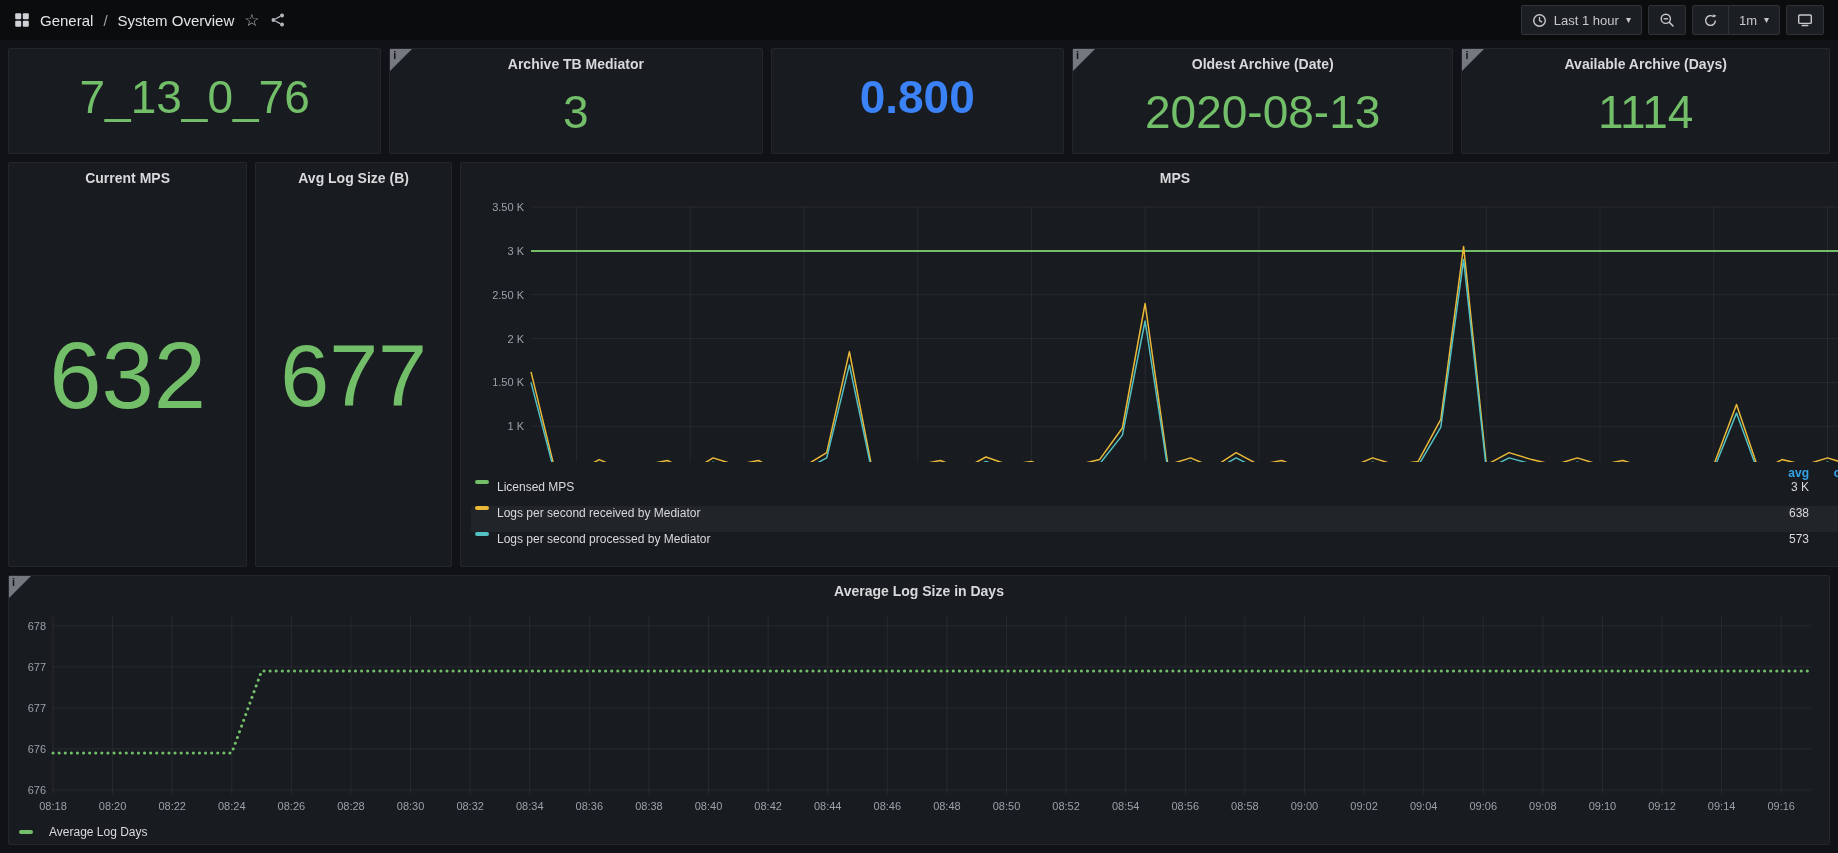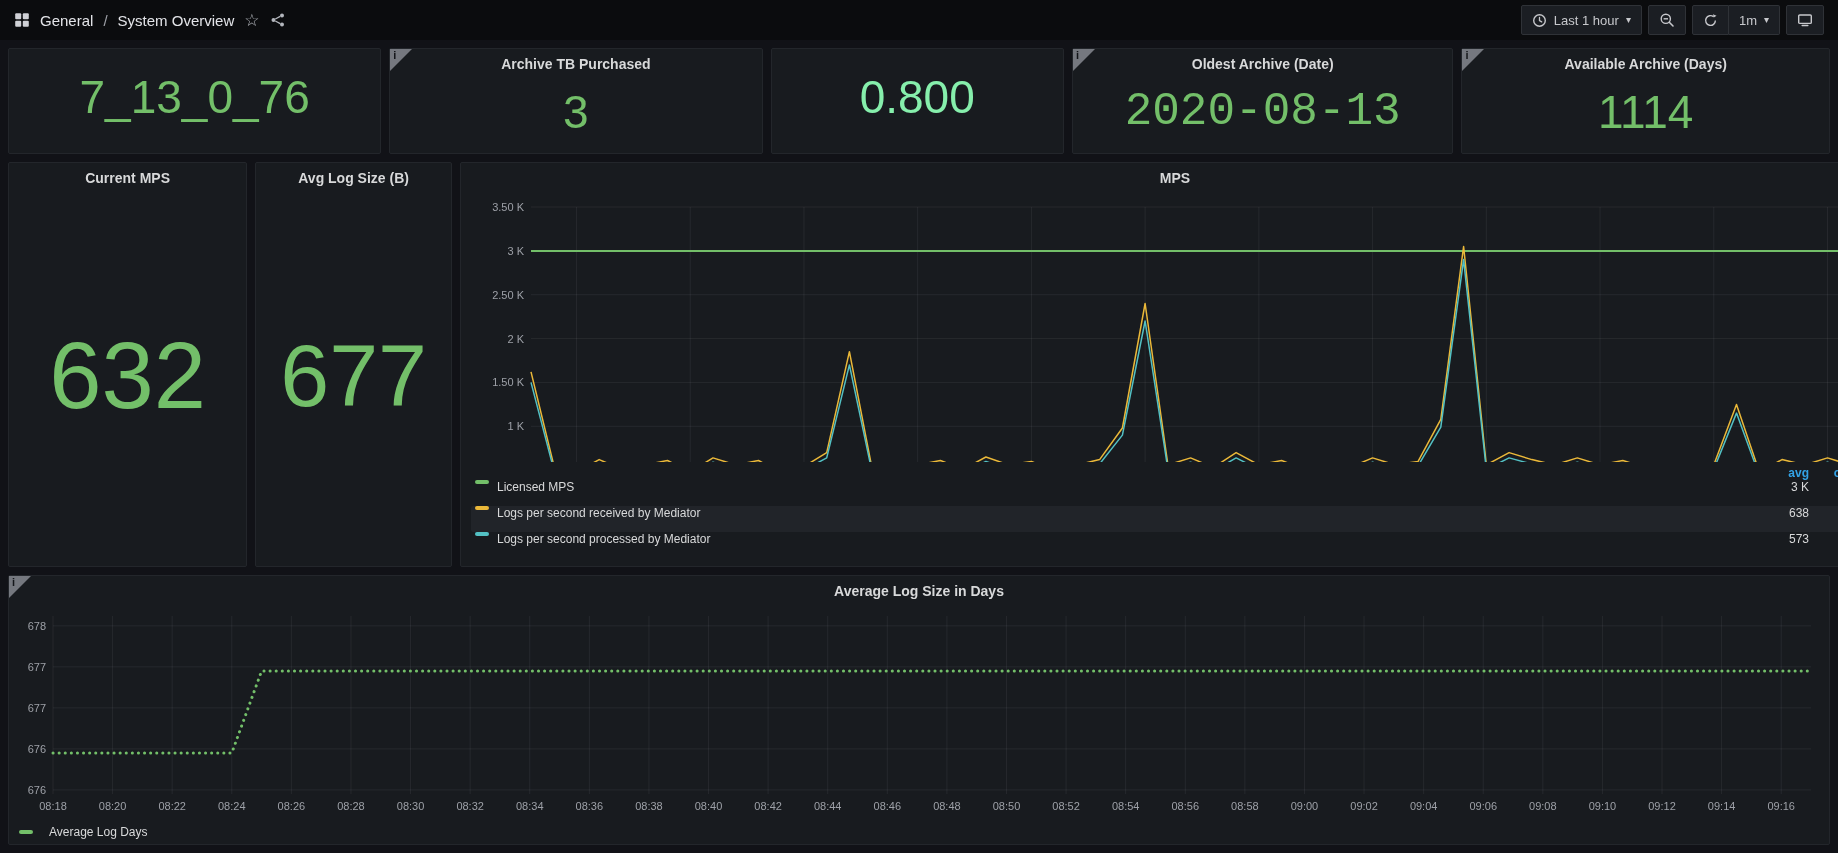--- a/index.html
+++ b/index.html
@@ -138,32 +138,32 @@
 <div class="dash">
 
   <div class="row1">
     <div class="panel stat-panel">
       <div class="stat-value" style="color: rgb(115, 191, 105);">7_13_0_76</div>
     </div>
     <div class="panel stat-panel">
       <div class="info-corner">
           <i>i</i>
         </div>
-      <div class="panel-title">Archive TB Purchased</div>
+      <div class="panel-title">Archive TB Mediator</div>
       <div class="stat-value" style="color: rgb(115, 191, 105);">3</div>
     </div>
     <div class="panel stat-panel">
-      <div class="stat-value" style="color: #86efac;">0.800</div>
+      <div class="stat-value" style="color: #3b82f6; font-weight: bold;">0.800</div>
     </div>
     <div class="panel stat-panel">
       <div class="info-corner">
           <i>i</i>
         </div>
       <div class="panel-title">Oldest Archive (Date)</div>
-      <div class="stat-value" style="color: rgb(115, 191, 105); font-family: Liberation Mono, monospace;">2020-08-13</div>
+      <div class="stat-value" style="color: rgb(115, 191, 105);">2020-08-13</div>
     </div>
     <div class="panel stat-panel">
       <div class="info-corner">
           <i>i</i>
         </div>
       <div class="panel-title">Available Archive (Days)</div>
       <div class="stat-value" style="color: rgb(115, 191, 105);">1114</div>
     </div>
   </div>
 

